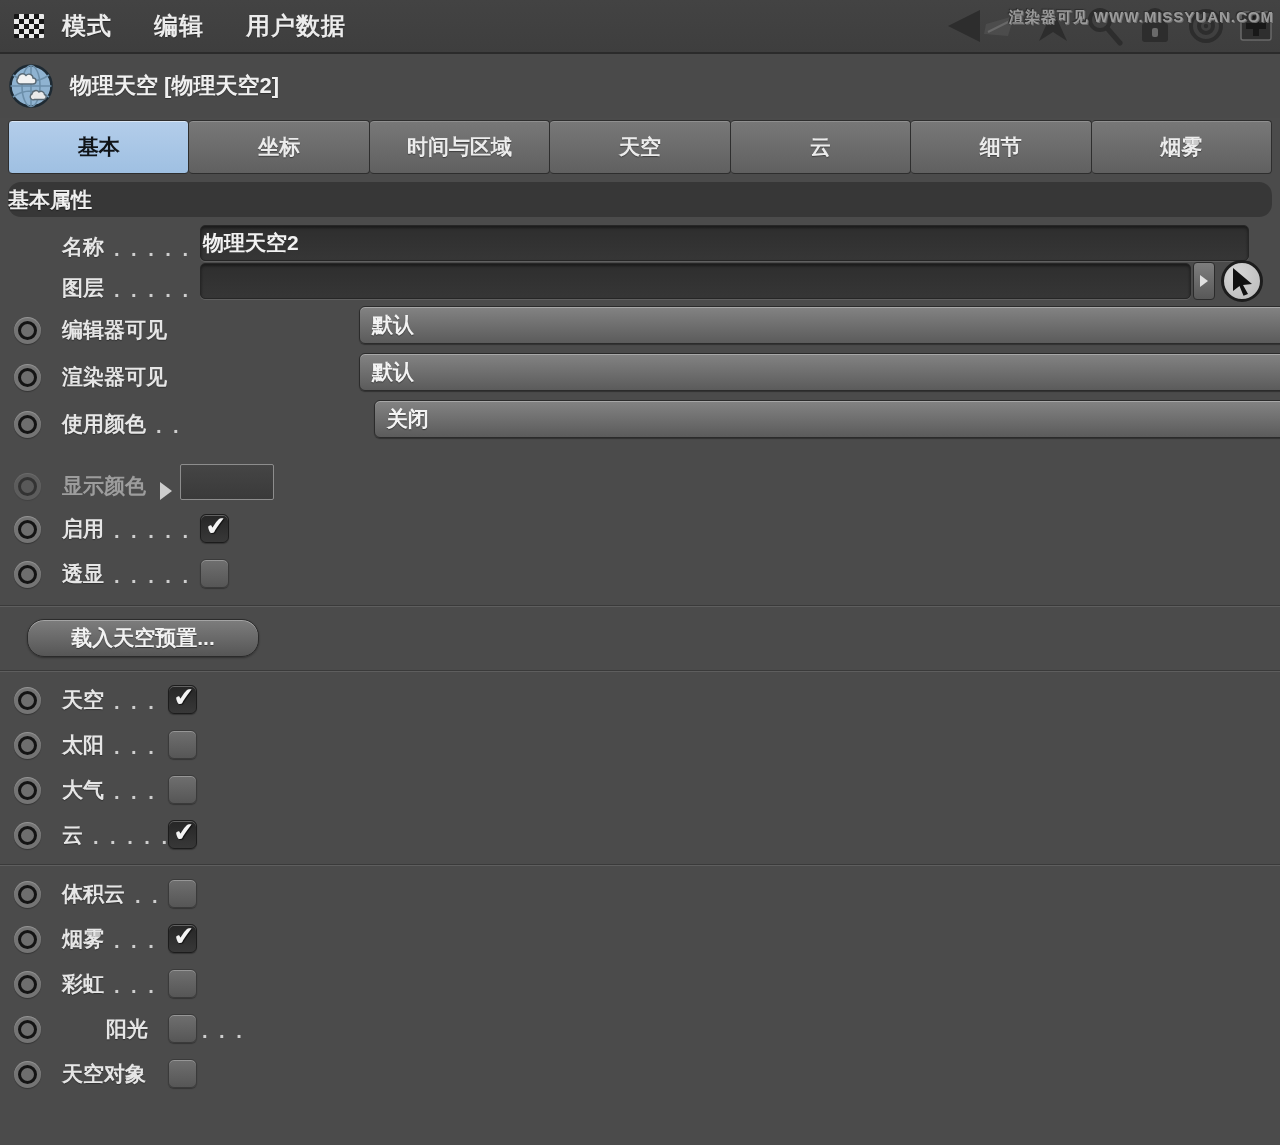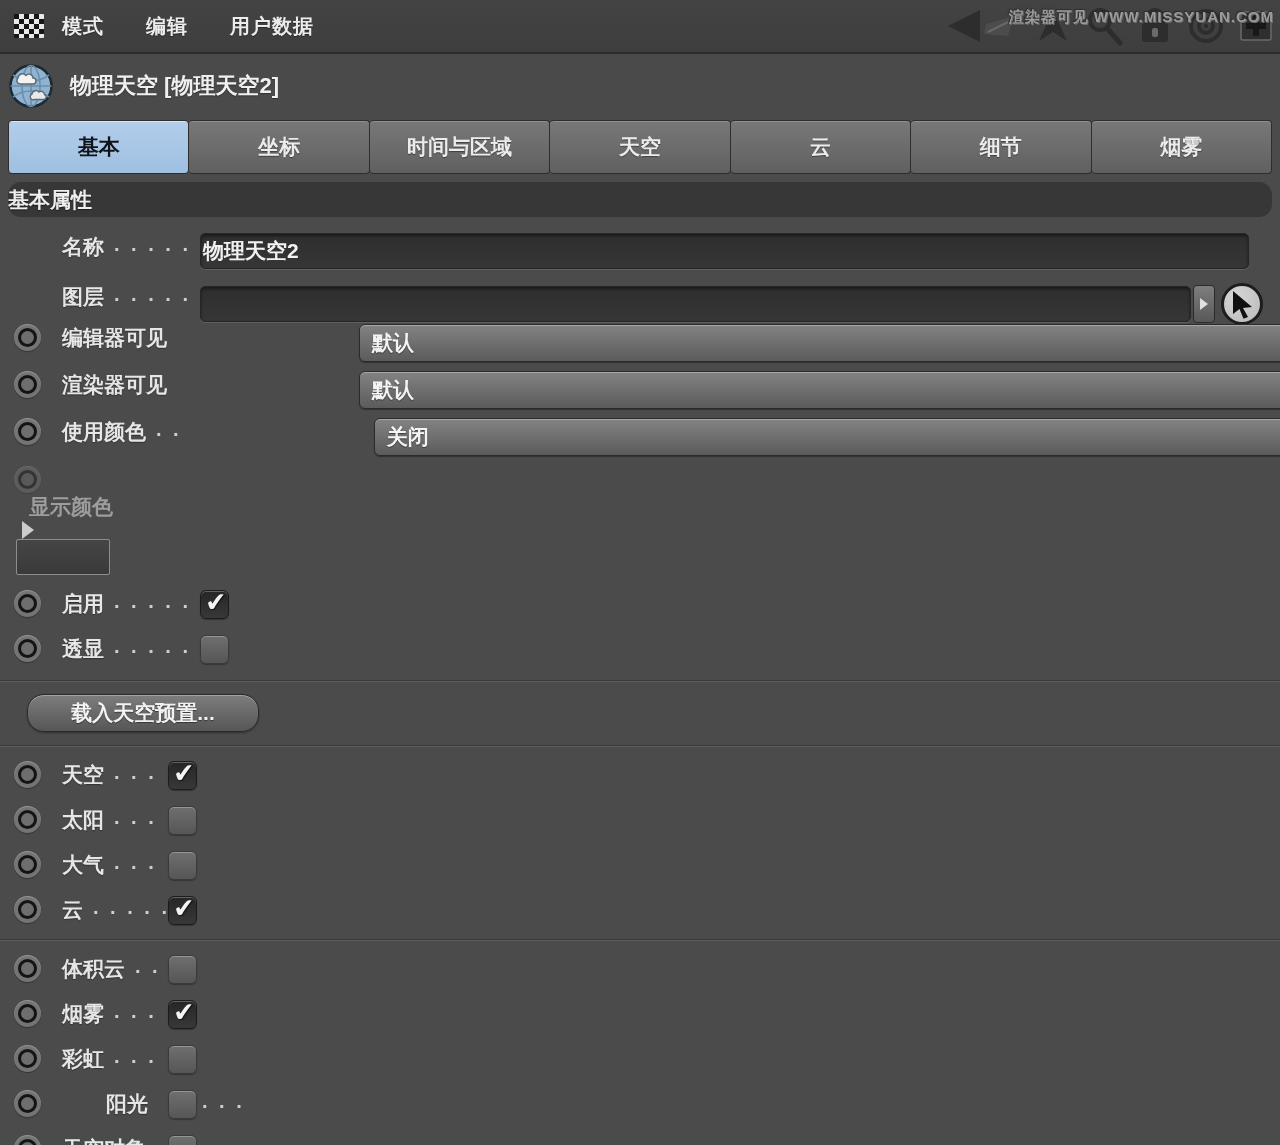--- a/index.html
+++ b/index.html
@@ -19,21 +19,21 @@
     display:flex;align-items:center;position:relative;
   }
   .hatch{
     width:30px;height:24px;margin:0 18px 0 14px;
     background:
       repeating-conic-gradient(#e8e8e8 0% 25%, #161616 0% 50%);
     background-size:10px 10px;
     border-radius:1px;
   }
   .menu-item{
-    font-size:20px;font-weight:700;color:#ececec;
+    font-size:24px;font-weight:700;color:#ececec;
     margin-right:42px;cursor:default;letter-spacing:1px;
     text-shadow:0 1px 1px rgba(0,0,0,.4);
   }
   .mb-icons{position:absolute;right:8px;top:0;height:52px;display:flex;align-items:center;gap:14px;}
   .mb-icon{display:flex;align-items:center;justify-content:center;}
   
   .watermark{
     position:absolute;top:8px;right:6px;z-index:5;
     font-size:15px;font-weight:700;color:#9b9b9b;
     text-shadow:-1px -1px 0 #2e2e2e,1px 1px 0 #6e6e6e,0 0 2px #2a2a2a;
@@ -63,21 +63,21 @@
   
   .section-header{
     margin:8px 8px 0 8px;height:35px;background:#373737;
     display:flex;align-items:center;
     font-size:21px;font-weight:700;color:#efefef;
     text-shadow:0 1px 1px rgba(0,0,0,.5);
     border-radius:13px;
   }
   
   .props{margin:0 8px;}
-  .row{display:flex;align-items:flex-start;position:relative;}
+  .row{display:flex;align-items:flex-end;position:relative;}
   .ring{
     width:27px;height:27px;border-radius:50%;
     background:#747474;flex:none;
     display:flex;align-items:center;justify-content:center;
     box-shadow:inset 0 1px 1px rgba(255,255,255,.25), 0 1px 1px rgba(0,0,0,.3);
     margin-left:6px;
   }
   .ring::after{
     content:"";width:13px;height:13px;border-radius:50%;
     border:3px solid #141414;background:#6e6e6e;
@@ -258,36 +258,36 @@
 
 <div class="props">
 
   <div class="row" style="margin-top:16px;">
     <span class="spacer-ring"></span>
     <span class="lbl">名称</span>
     <span class="dots">. . . . .</span>
     <div class="ctl tinput" style="width:1043px;">物理天空2</div>
   </div>
 
-  <div class="row" style="margin-top:22px;">
+  <div class="row" style="margin-top:13px;">
     <span class="spacer-ring"></span>
     <span class="lbl">图层</span>
     <span class="dots">. . . . .</span>
     <div class="ctl" style="display:flex;align-items:center;">
       <div class="tinput" style="width:985px;"></div>
       <div class="mini-btn"></div>
       <div class="pick-btn">
         <svg width="28" height="30" viewBox="0 0 28 30">
           <path d="M5 2 L24 18 L15 19 L20 28 L15.5 29.8 L11.5 20 L5 25 Z" fill="#111111"></path>
         </svg>
       </div>
     </div>
   </div>
 
-  <div class="row" style="margin-top:13px;">
+  <div class="row" style="margin-top:4px;">
     <span class="ring"></span>
     <span class="lbl">编辑器可见</span>
     <div class="ctl dropdown" style="width:1041px;">
       <span>默认</span>
 
     </div>
   </div>
 
   <div class="row" style="margin-top:9px;">
     <span class="ring"></span>
@@ -301,21 +301,21 @@
   <div class="row" style="margin-top:9px;">
     <span class="ring"></span>
     <span class="lbl">使用颜色</span>
     <span class="dots">. .</span>
     <div class="ctl dropdown" style="width:1041px;">
       <span>关闭</span>
 
     </div>
   </div>
 
-  <div class="row" style="margin-top:10px;flex-direction:column;">
+  <div class="row" style="margin-top:26px;">
     <span class="ring dim"></span>
     <span class="lbl dim">显示颜色</span>
     <span class="tri-right"></span>
     <span class="swatch"></span>
   </div>
 
   <div class="row" style="margin-top:15px;">
     <span class="ring"></span>
     <span class="lbl">启用</span>
     <span class="dots">. . . . .</span>

